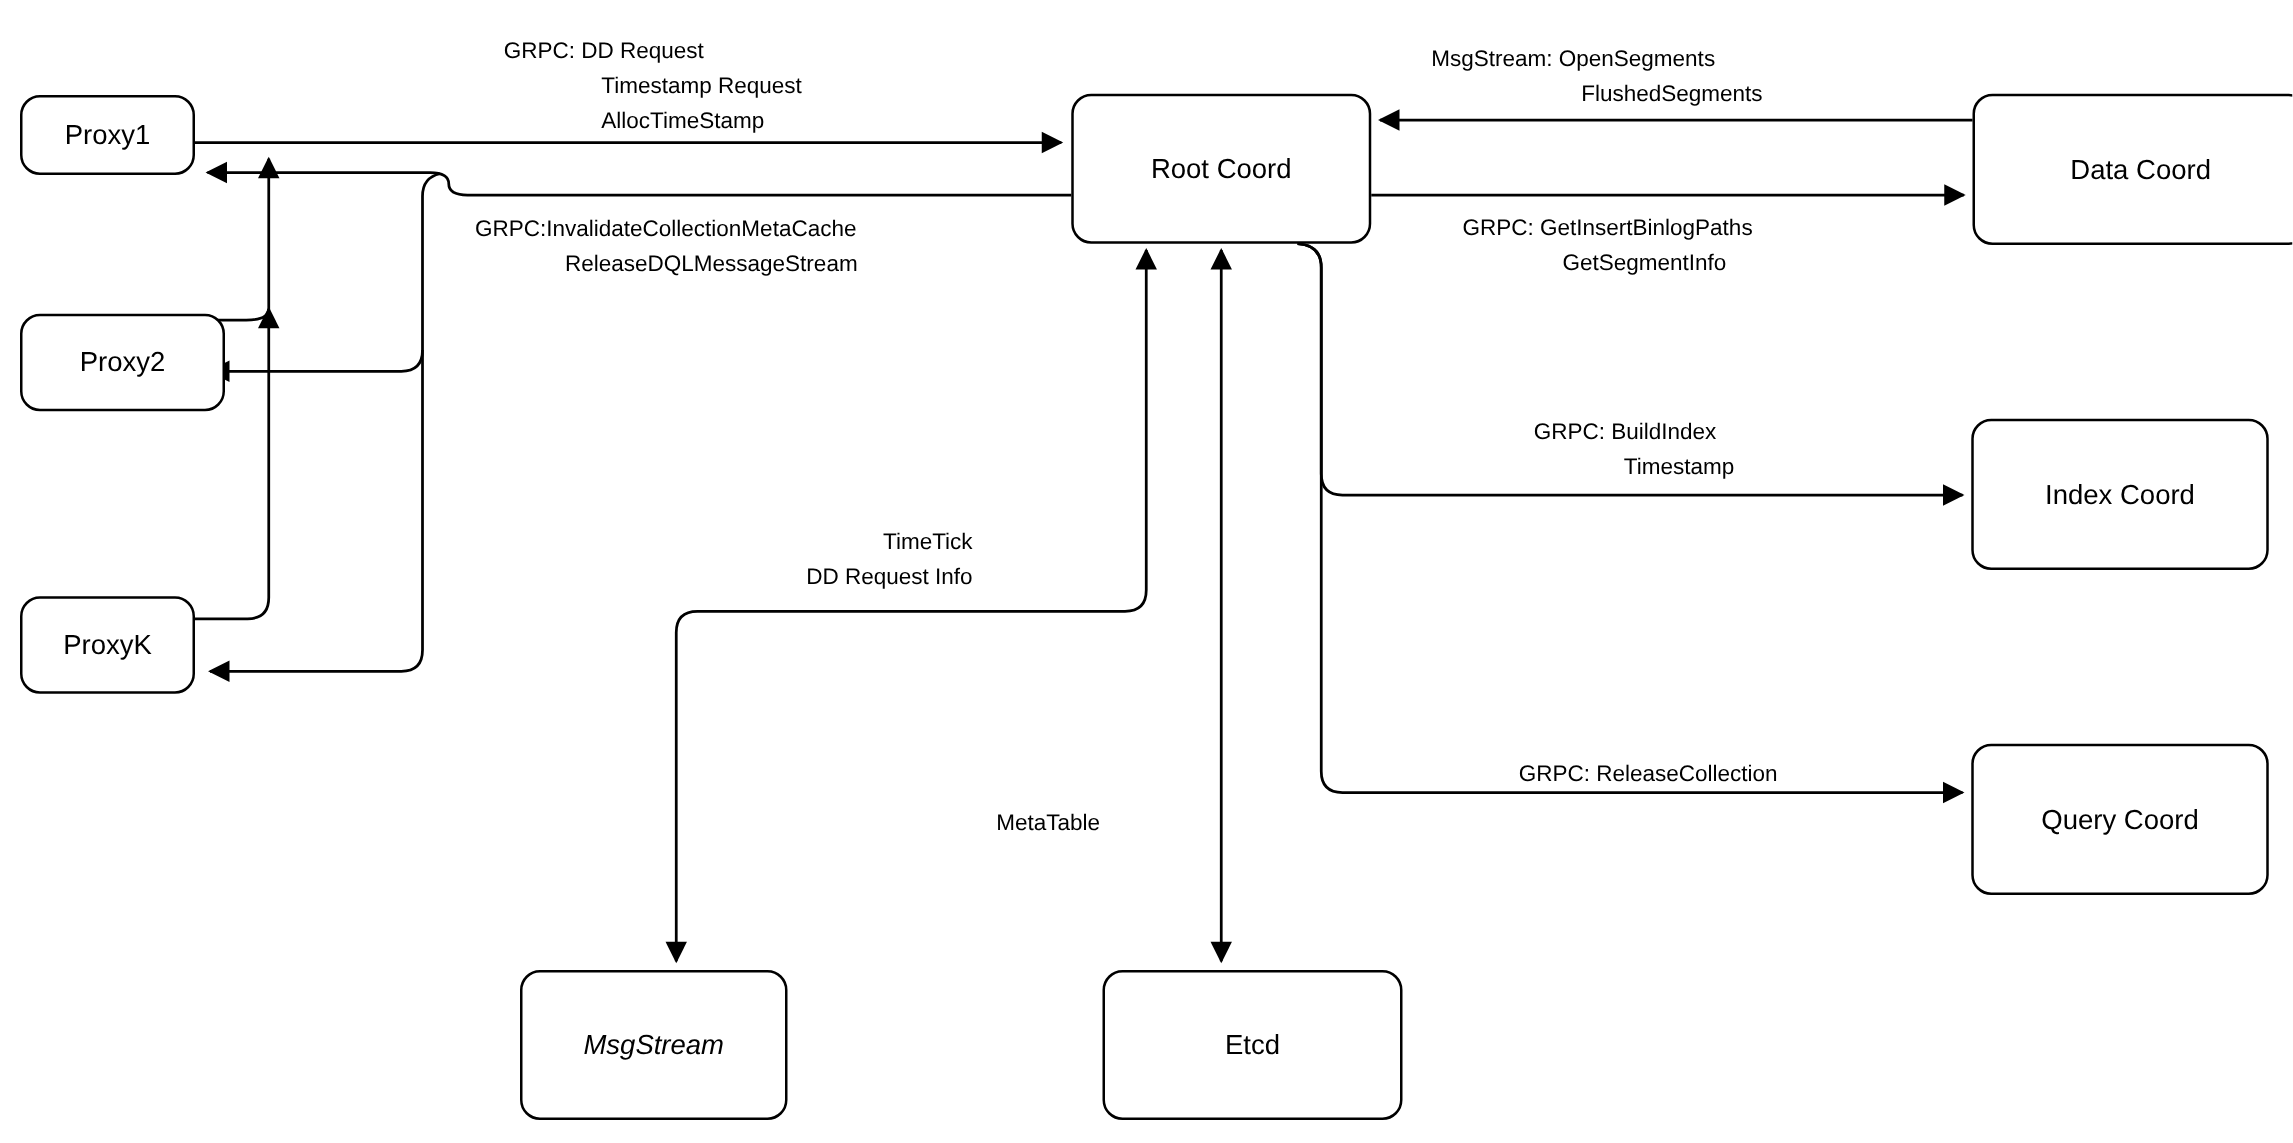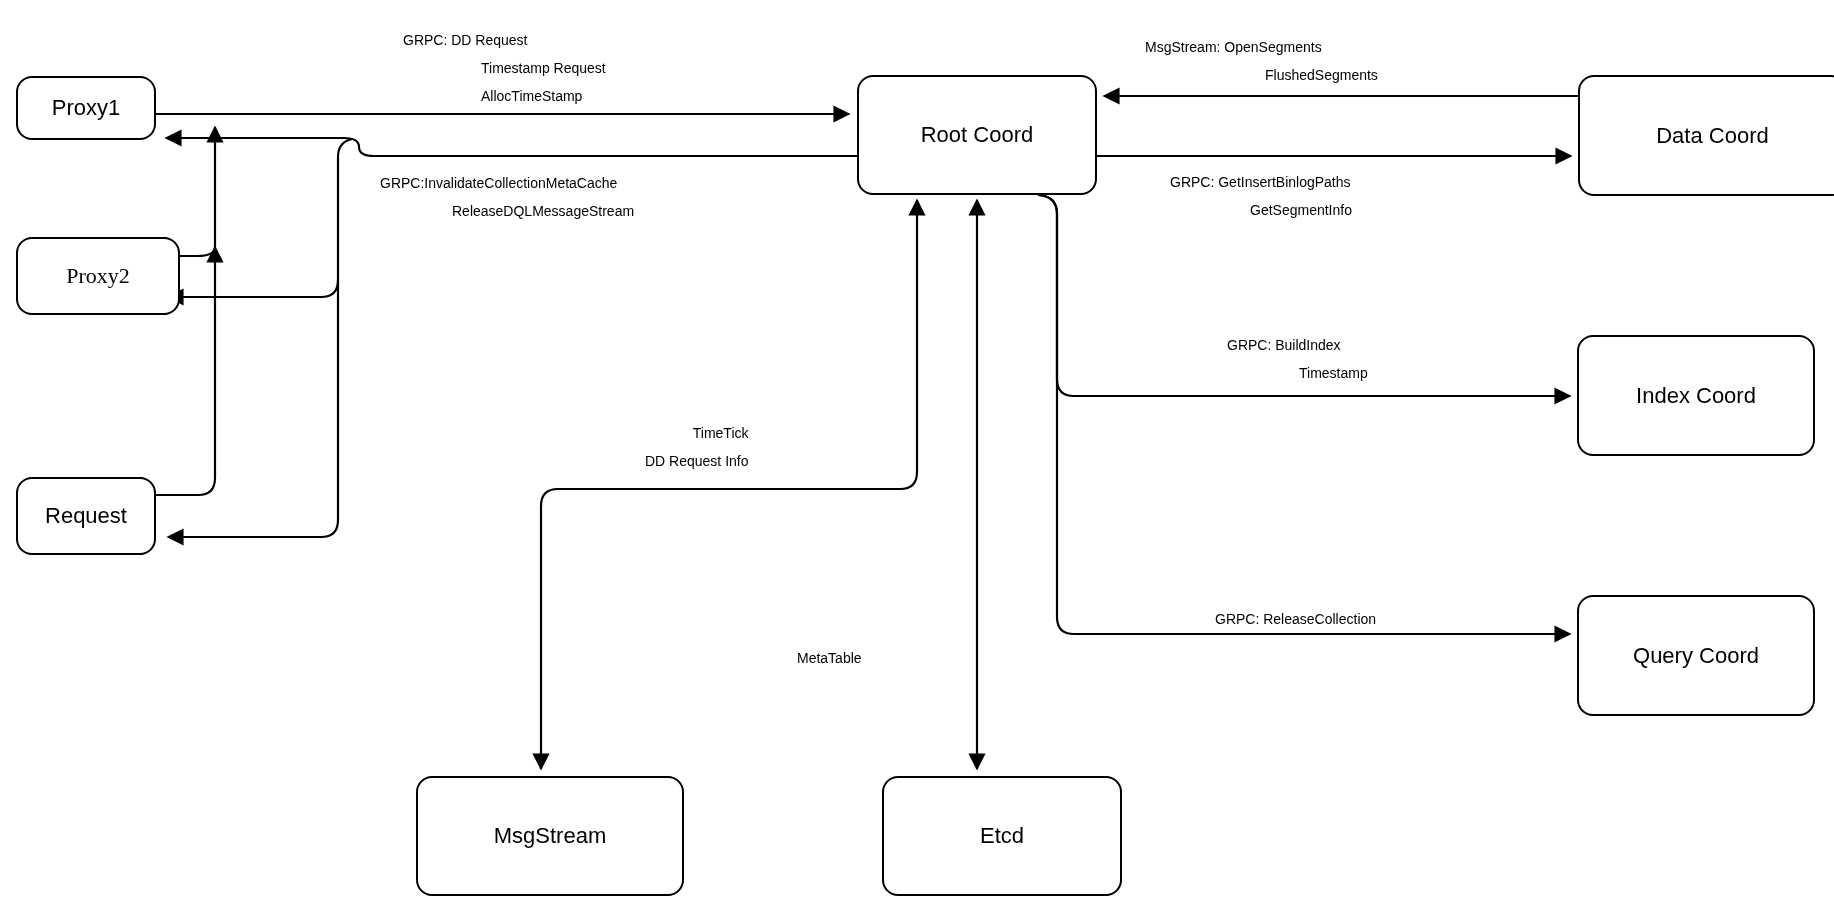--- a/index.html
+++ b/index.html
@@ -32,32 +32,32 @@
     border: 2.5px solid #000000;
     border-radius: 16px;
     display: flex;
     align-items: center;
     justify-content: center;
     font-size: 22px;
     color: #000000;
     white-space: nowrap;
   }
   #n-proxy1   { left: 16px;   top: 76px;  width: 140px; height: 64px; }
-  #n-proxy2   { left: 16px;   top: 237px; width: 164px; height: 78px; font-family: Liberation Serif, serif; }
+  #n-proxy2   { left: 16px;   top: 251px; width: 164px; height: 78px; }
   #n-proxyk   { left: 16px;   top: 477px; width: 140px; height: 78px; }
   #n-root     { left: 857px;  top: 75px;  width: 240px; height: 120px; }
   #n-data     { left: 1578px; top: 75px;  width: 269px; height: 121px; }
   #n-index    { left: 1577px; top: 335px; width: 238px; height: 121px; }
   #n-query    { left: 1577px; top: 595px; width: 238px; height: 121px; }
-  #n-msgstream{ left: 416px;  top: 776px; width: 268px; height: 120px; }
+  #n-msgstream{ left: 416px;  top: 776px; width: 214px; height: 120px; font-style: italic; }
   #n-etcd     { left: 857px;  top: 776px; width: 240px; height: 120px; margin-left: 25px; }
 
   .elabel {
     position: absolute;
-    font-size: 14px;
+    font-size: 18px;
     line-height: 28px;
     color: #000000;
     white-space: nowrap;
   }
   #l-req      { left: 403px;  top: 26px; }
   #l-inv      { left: 380px;  top: 169px; }
   #l-open     { left: 1145px; top: 33px; }
   #l-binlog   { left: 1170px; top: 168px; }
   #l-build    { left: 1227px; top: 331px; }
   #l-release  { left: 1215px; top: 605px; }
@@ -105,21 +105,21 @@
     <path class="edge" d="M 977 200 V 769" marker-start="url(#arrow)" marker-end="url(#arrow)"></path>
   </svg>
 
   <div class="node" id="n-proxy1">
     <span>Proxy1</span>
   </div>
   <div class="node" id="n-proxy2">
     <span>Proxy2</span>
   </div>
   <div class="node" id="n-proxyk">
-    <span>Request</span>
+    <span>ProxyK</span>
   </div>
   <div class="node" id="n-root">
     <span>Root Coord</span>
   </div>
   <div class="node" id="n-data">
     <span>Data Coord</span>
   </div>
   <div class="node" id="n-index">
     <span>Index Coord</span>
   </div>

